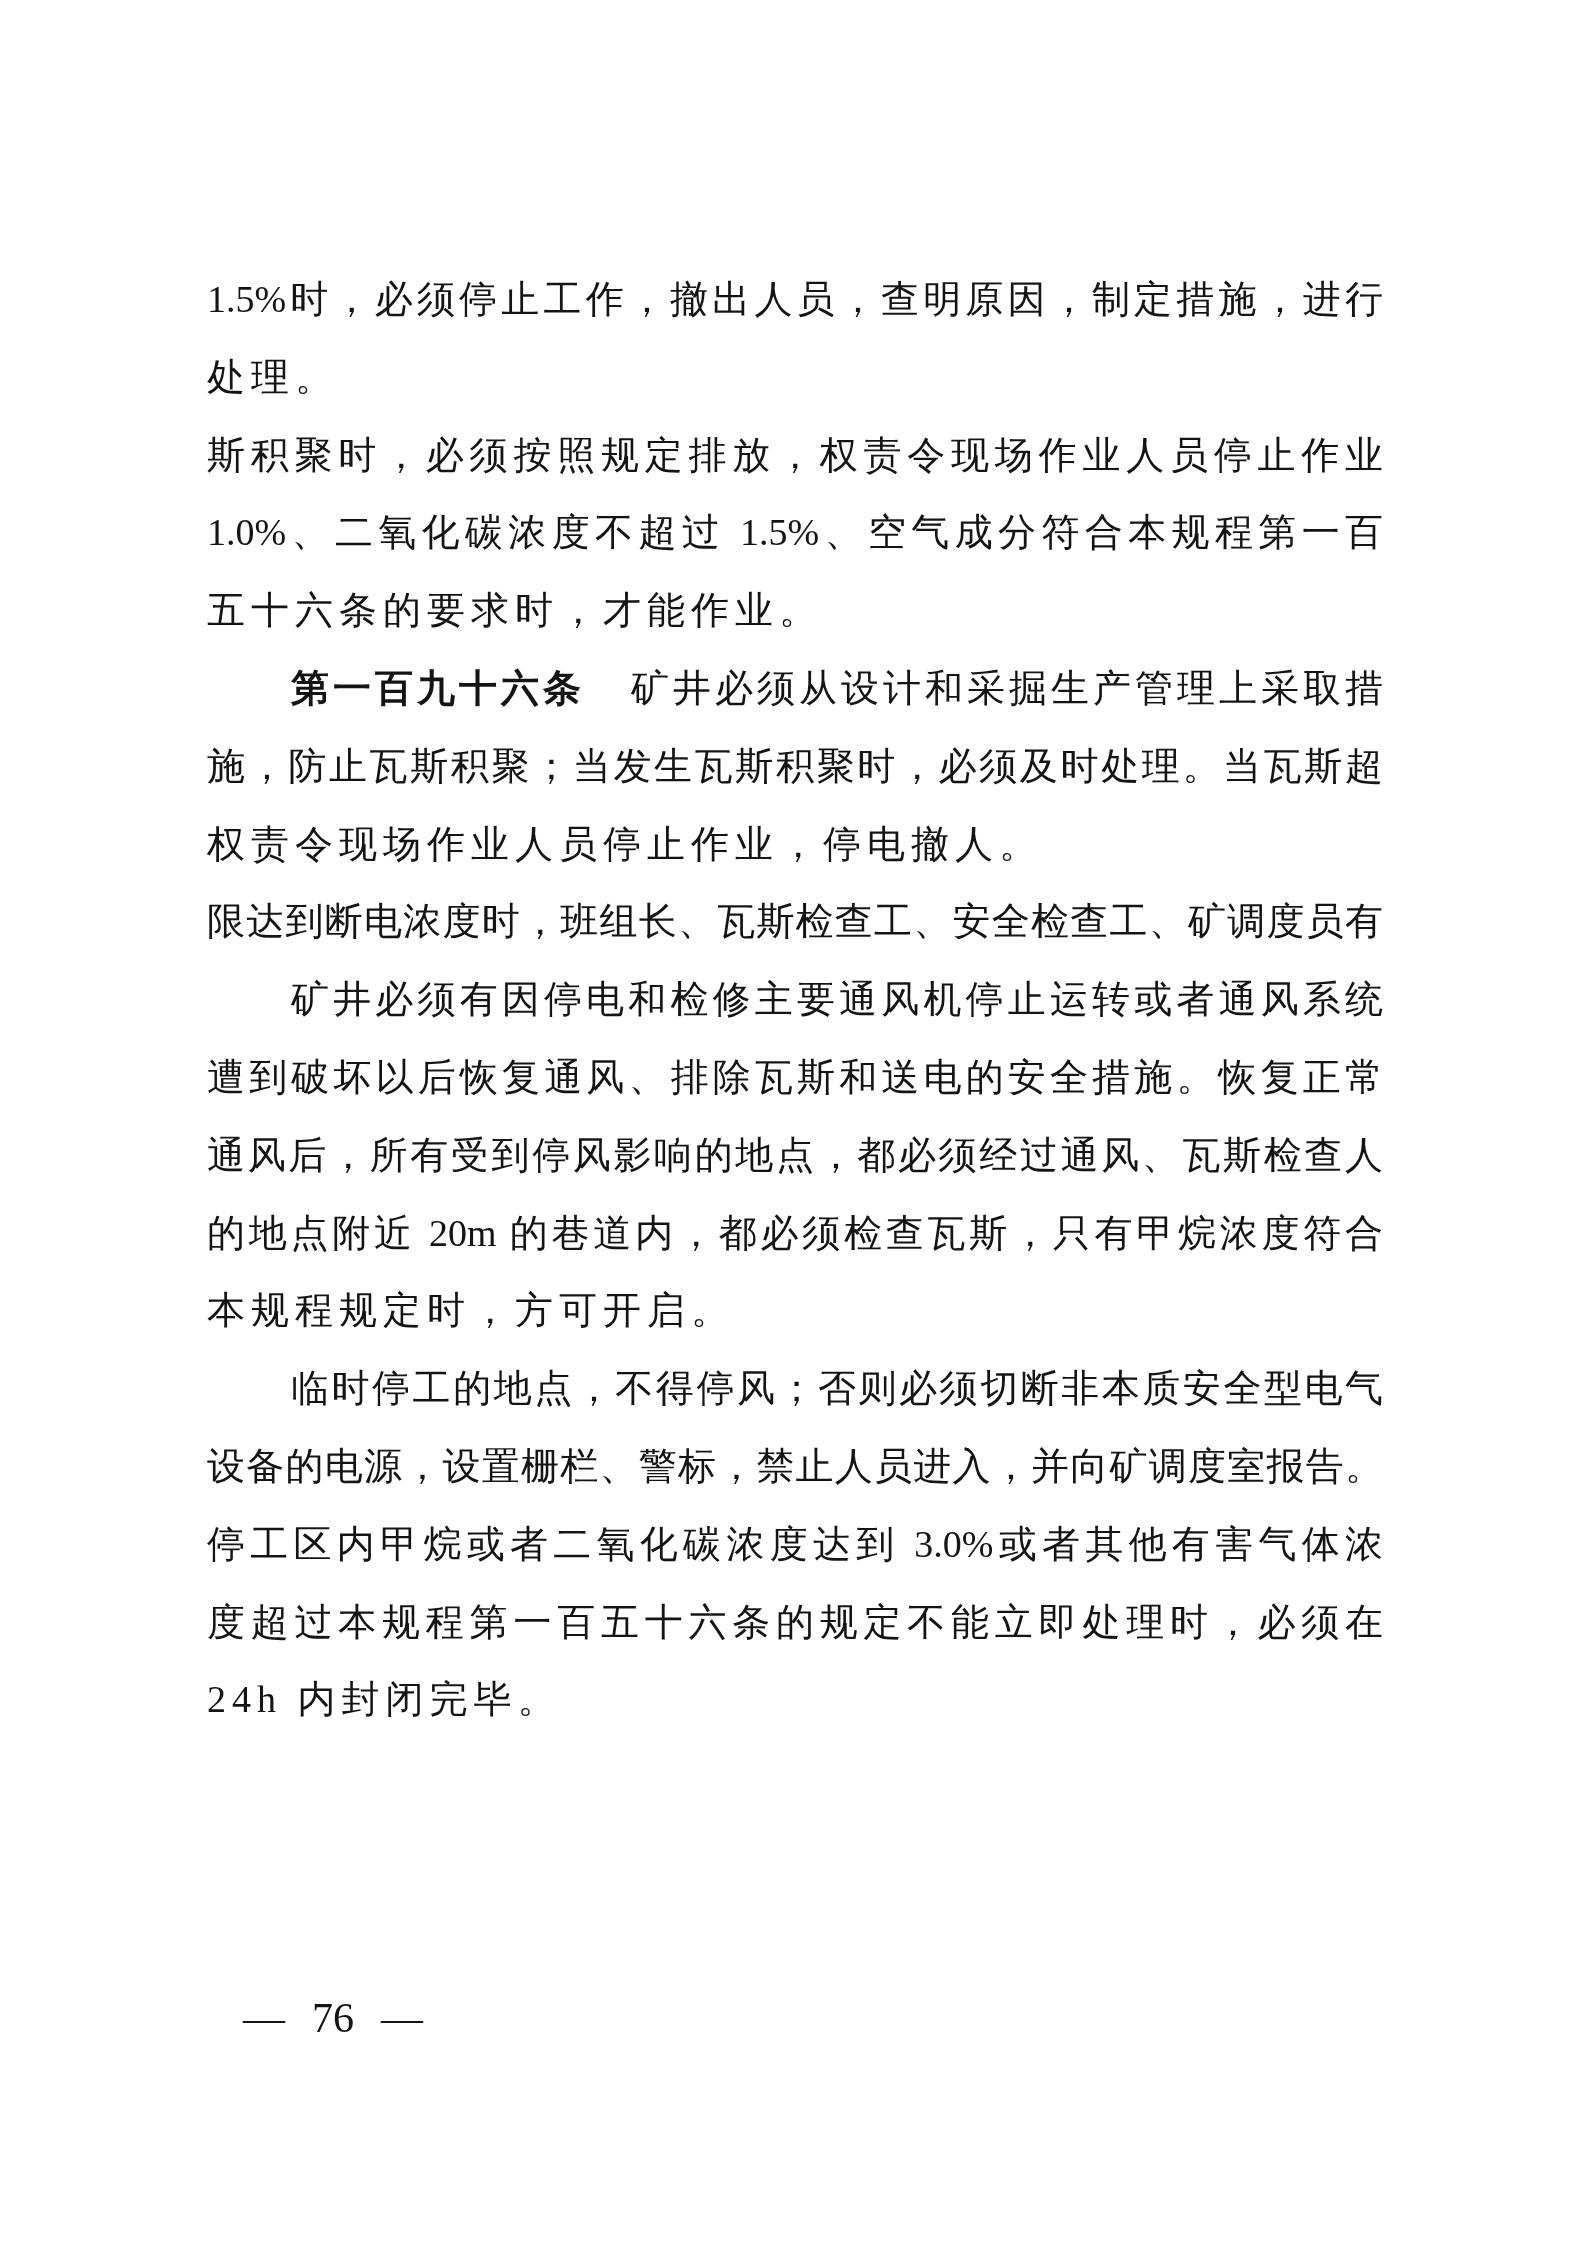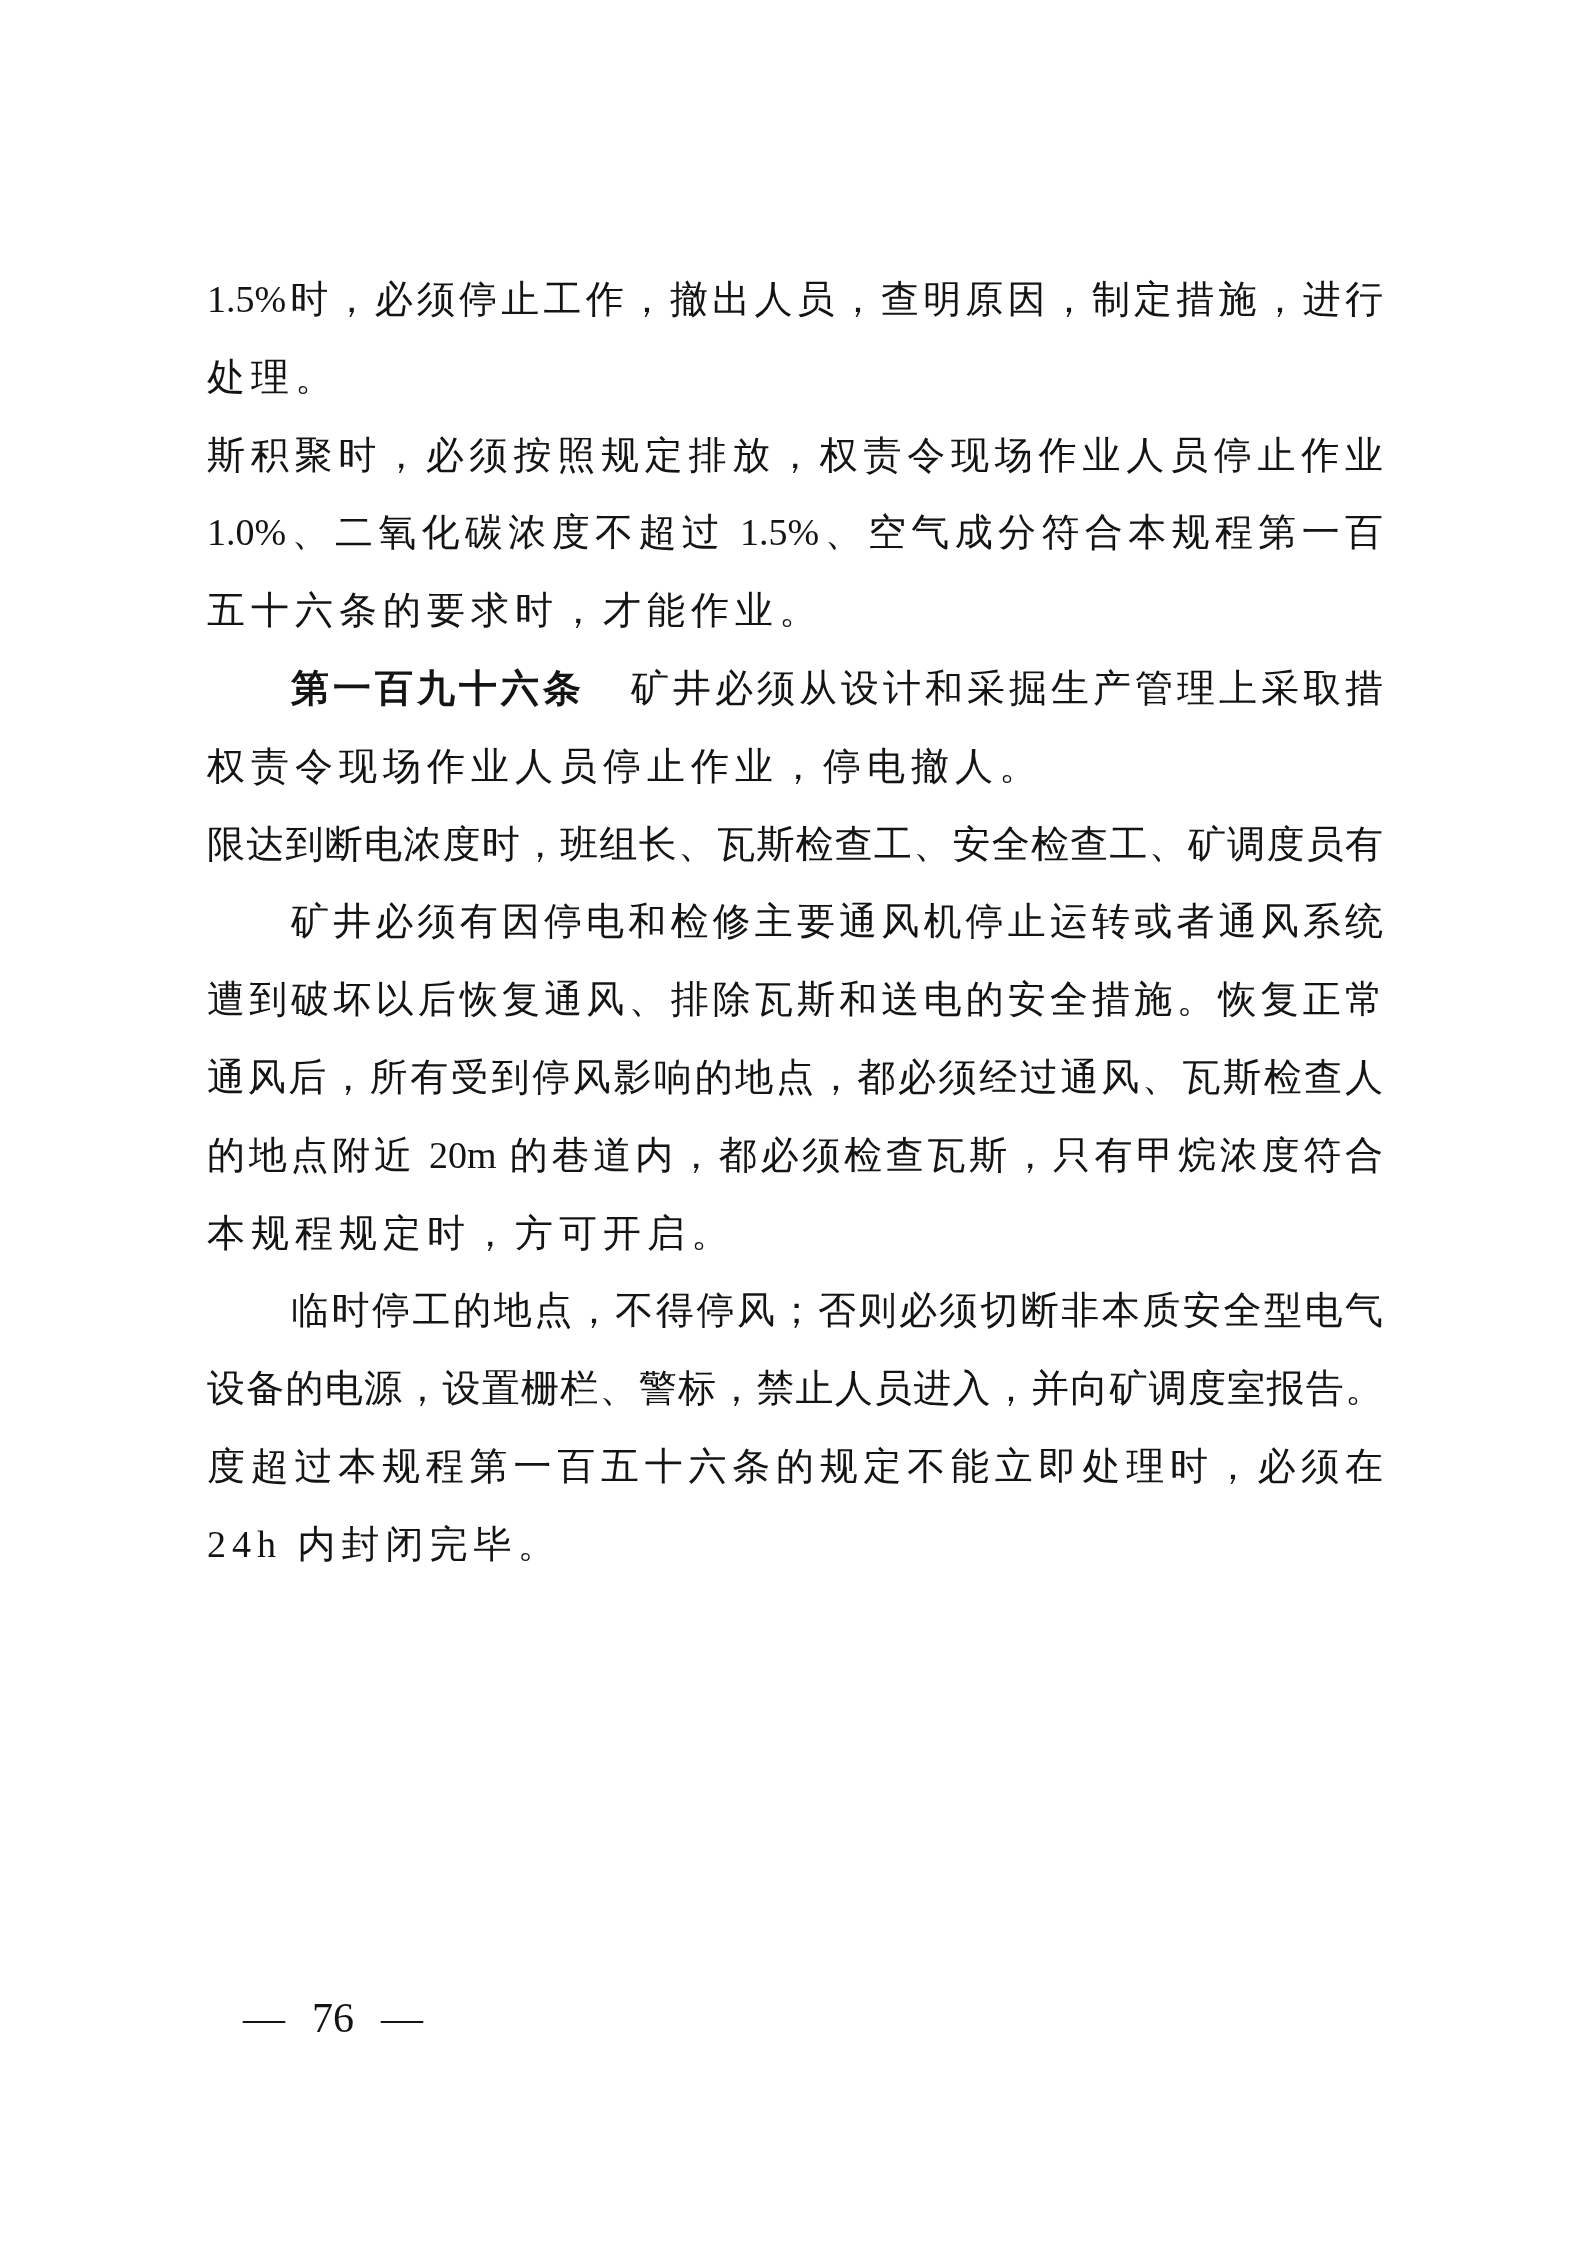--- a/index.html
+++ b/index.html
@@ -55,29 +55,31 @@
 <body>
 
 <div class="page">
   <main class="text-block">
       <div class="line justify"><span>1.5%时，必须停止工作，撤出人员，查明原因，制定措施，进行</span></div>
       <div class="line"><span>处理。</span></div>
       <div class="line justify"><span>斯积聚时，必须按照规定排放，权责令现场作业人员停止作业</span></div>
       <div class="line justify"><span>1.0%、二氧化碳浓度不超过 1.5%、空气成分符合本规程第一百</span></div>
       <div class="line"><span>五十六条的要求时，才能作业。</span></div>
       <div class="line justify indent"><span class="art">第一百九十六条</span><span class="gap"></span><span>矿井必须从设计和采掘生产管理上采取措</span></div>
+      <div class="line justify"><span>施，防止瓦斯积聚；当发生瓦斯积聚时，必须及时处理。当瓦斯超</span></div>
       <div class="line"><span>权责令现场作业人员停止作业，停电撤人。</span></div>
       <div class="line justify"><span>限达到断电浓度时，班组长、瓦斯检查工、安全检查工、矿调度员有</span></div>
       <div class="line justify indent"><span>矿井必须有因停电和检修主要通风机停止运转或者通风系统</span></div>
       <div class="line justify"><span>遭到破坏以后恢复通风、排除瓦斯和送电的安全措施。恢复正常</span></div>
       <div class="line justify"><span>通风后，所有受到停风影响的地点，都必须经过通风、瓦斯检查人</span></div>
       <div class="line justify"><span>的地点附近 20m 的巷道内，都必须检查瓦斯，只有甲烷浓度符合</span></div>
       <div class="line"><span>本规程规定时，方可开启。</span></div>
       <div class="line justify indent"><span>临时停工的地点，不得停风；否则必须切断非本质安全型电气</span></div>
       <div class="line justify"><span>设备的电源，设置栅栏、警标，禁止人员进入，并向矿调度室报告。</span></div>
+      <div class="line justify"><span>停工区内甲烷或者二氧化碳浓度达到 3.0%或者其他有害气体浓</span></div>
       <div class="line justify"><span>度超过本规程第一百五十六条的规定不能立即处理时，必须在</span></div>
       <div class="line"><span>24h 内封闭完毕。</span></div>
     </main>
   <footer class="page-footer">
     <span>—</span>
     <span>76</span>
     <span>—</span>
   </footer>
 </div>
 

